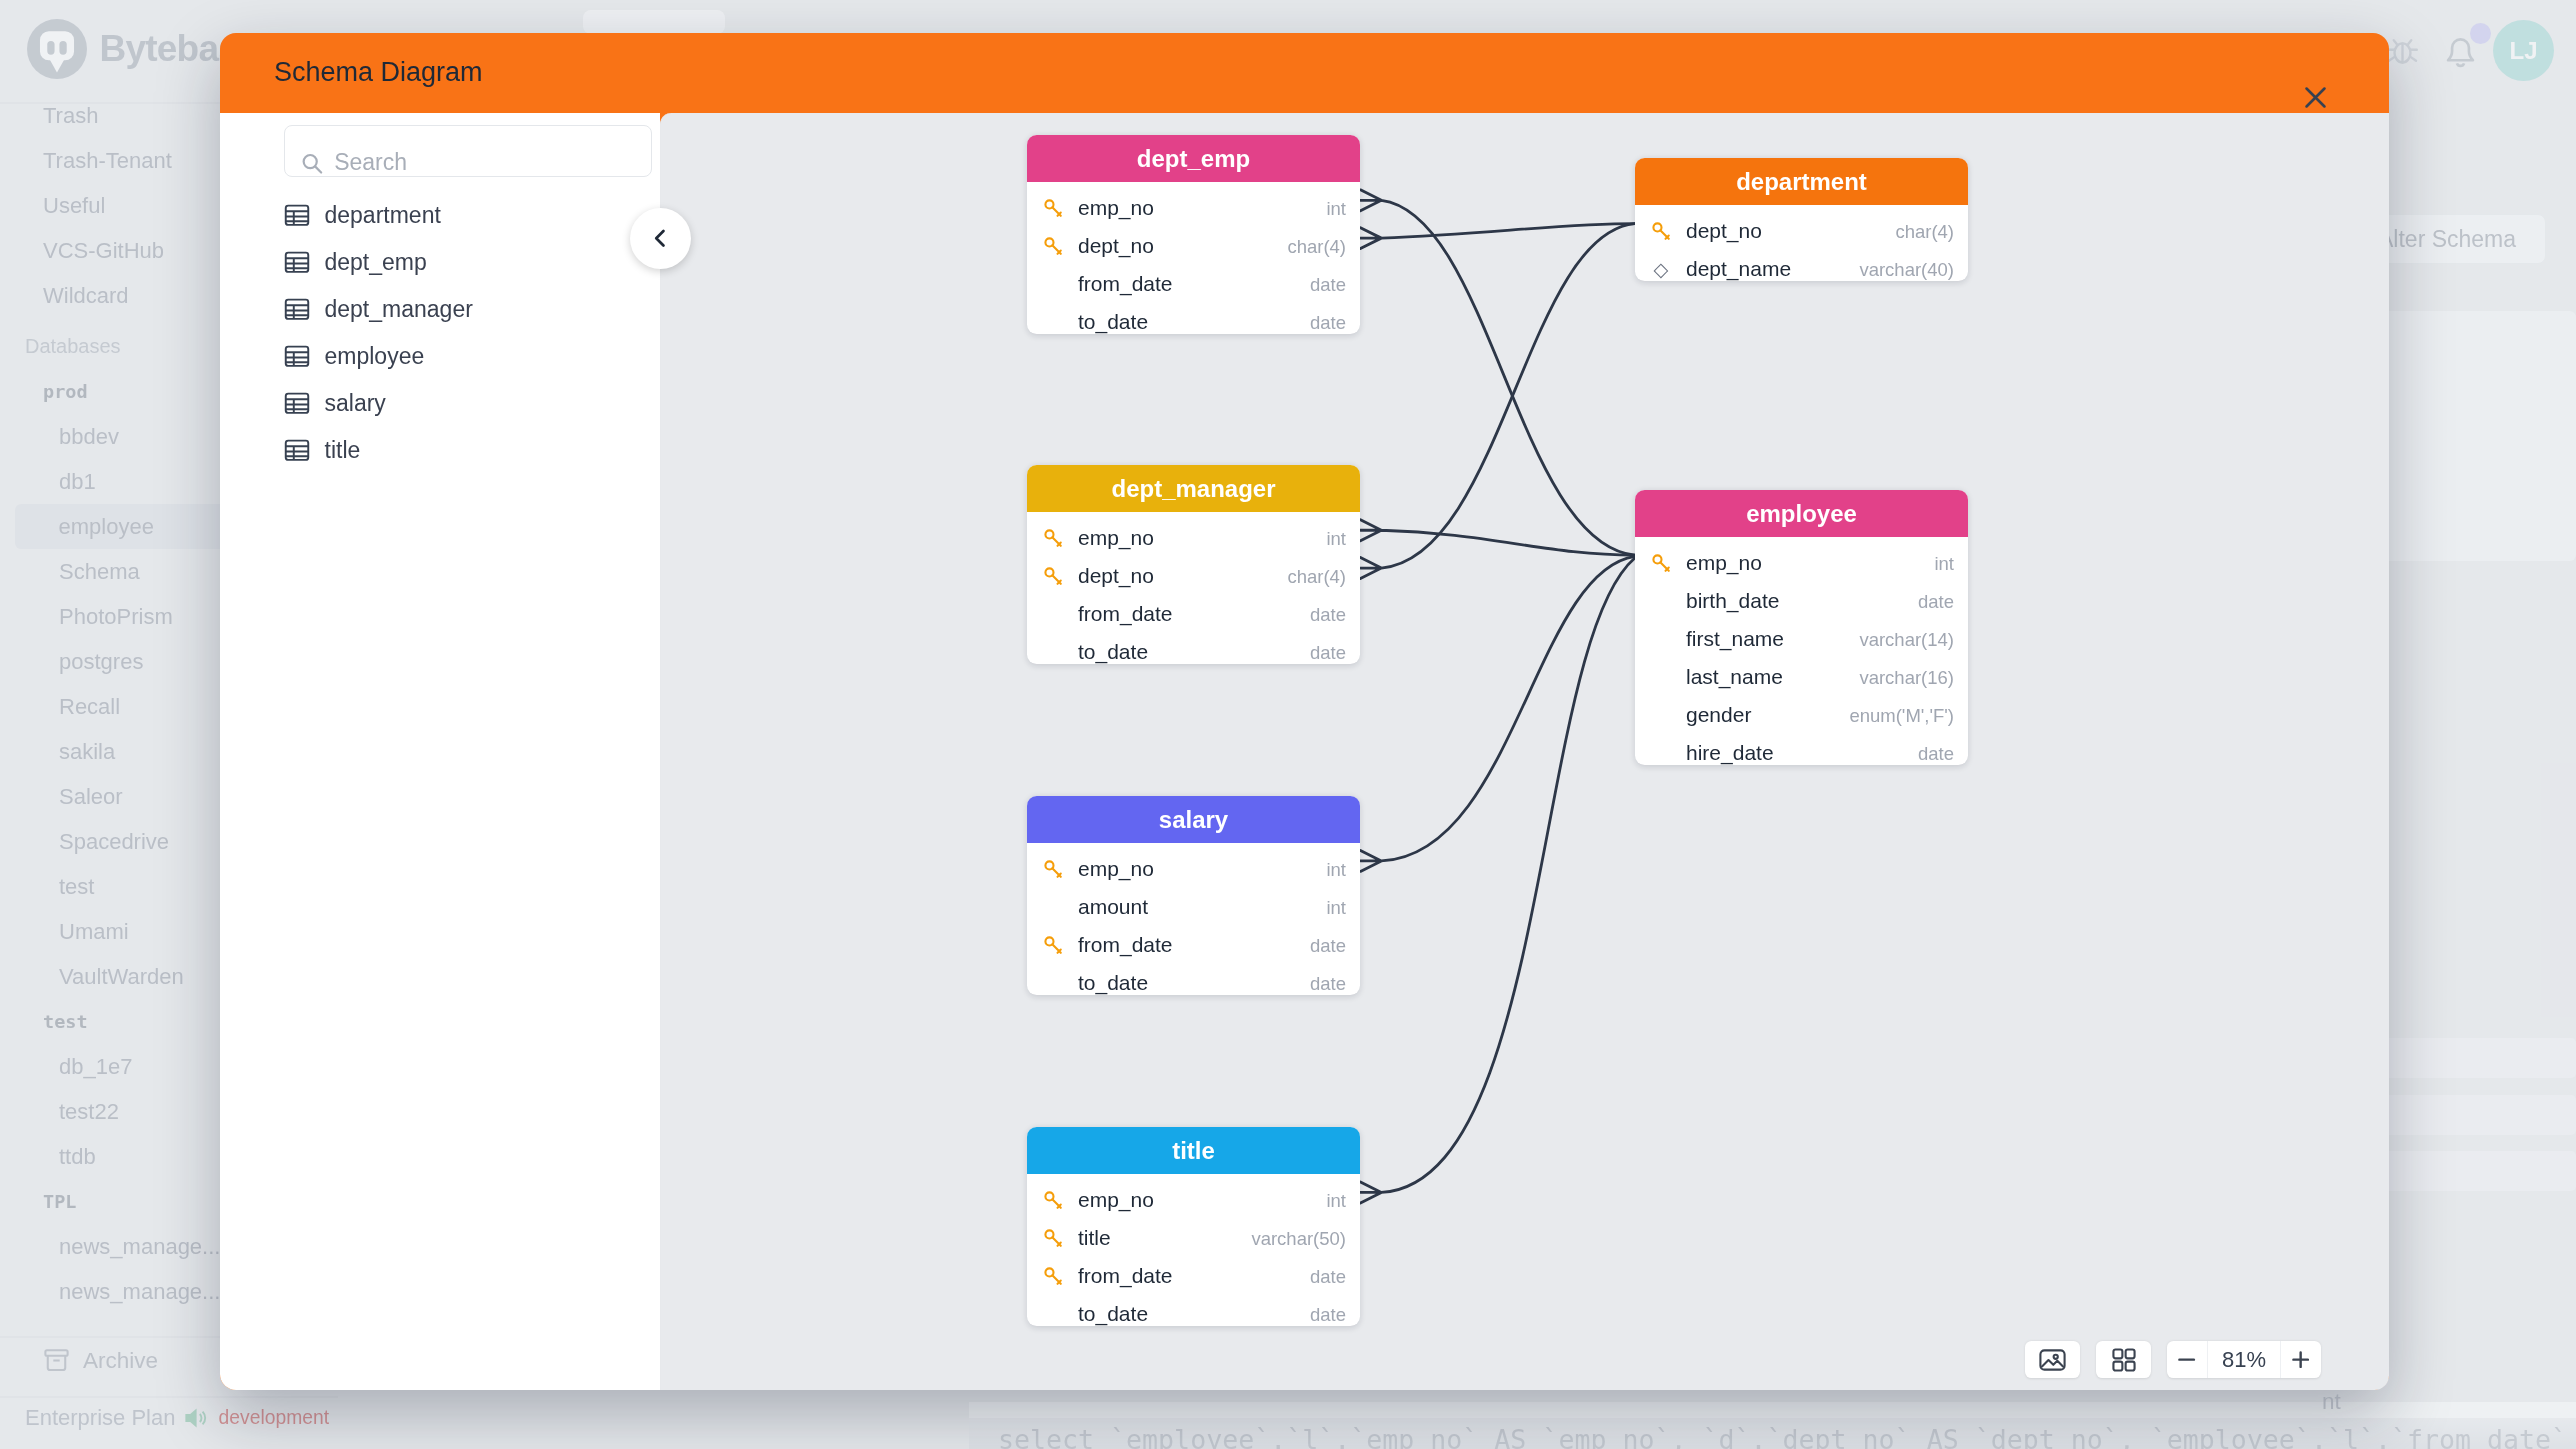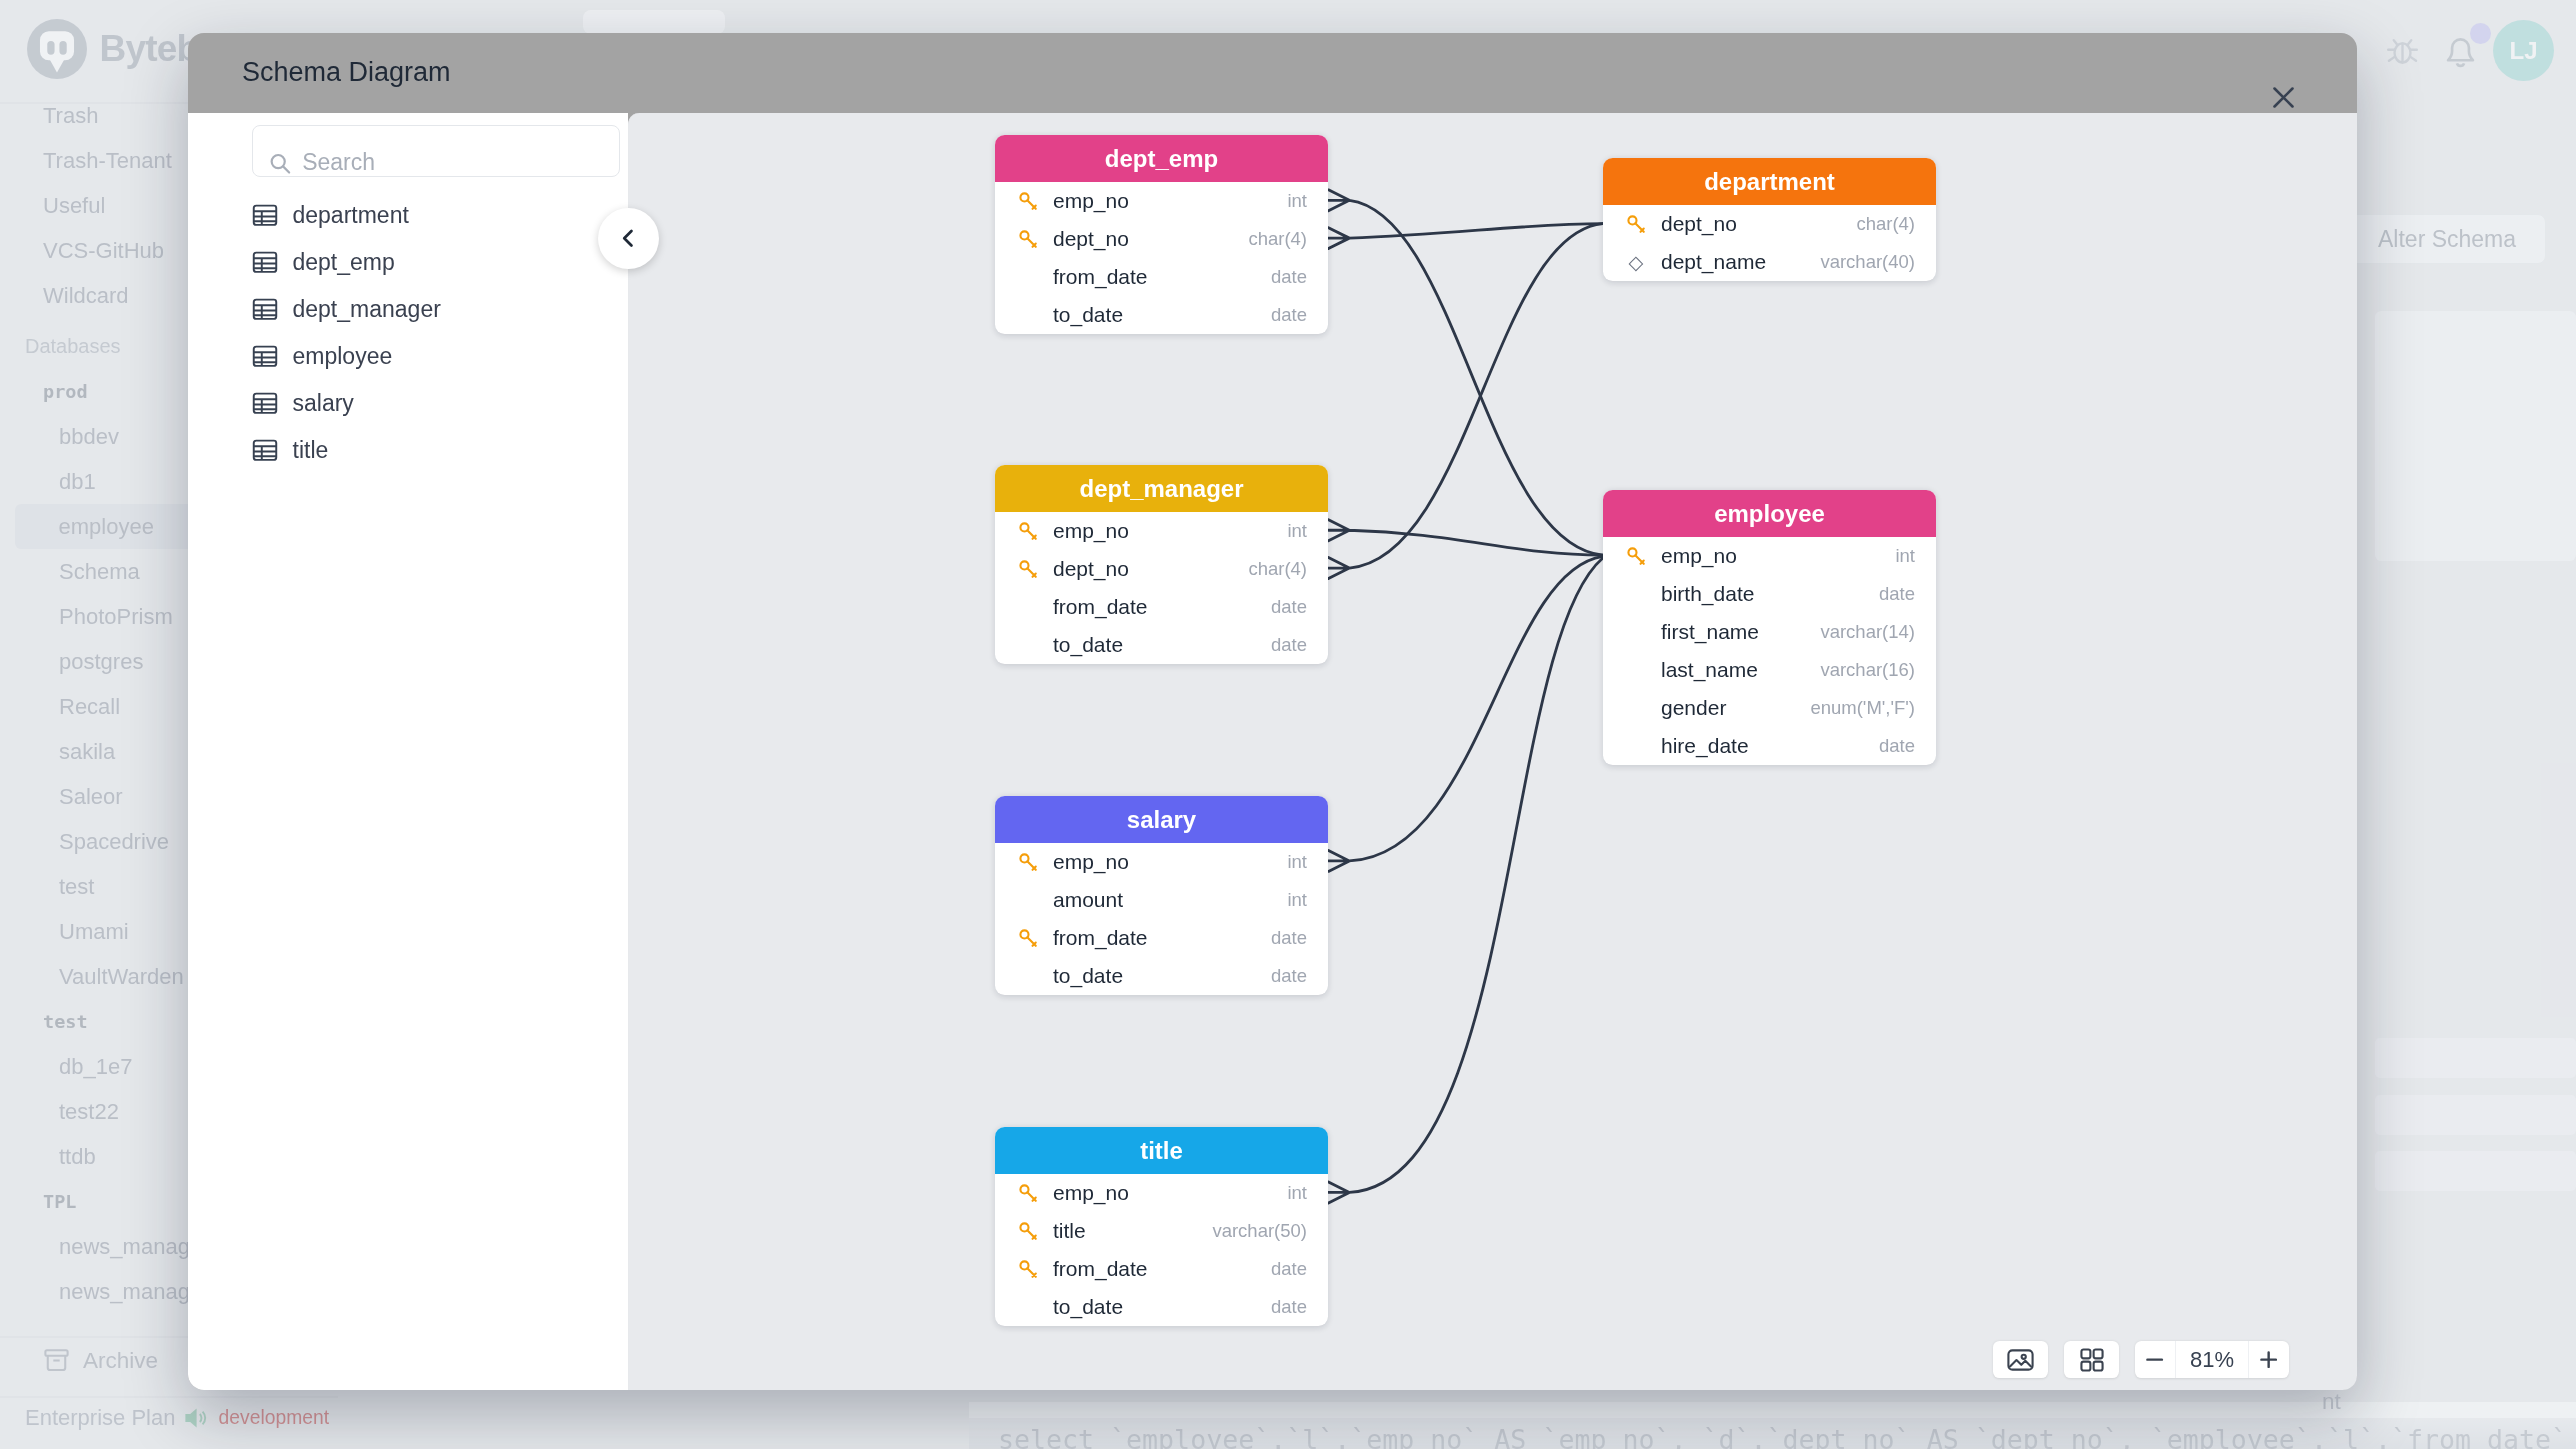--- a/index.html
+++ b/index.html
@@ -42,21 +42,21 @@
   .bg-panel1 { position:absolute; left:2375px; top:311px; width:201px; height:250px; background:rgba(250,251,252,.72); border-radius:6.4px; }
   .bg-line { position:absolute; left:2375px; width:201px; height:40px; background:rgba(248,249,251,.6); border-radius:4.8px; }
 
   .bottom-white { position:absolute; left:969px; top:1402px; right:0; height:16px; background:#fbfcfd; }
   .sql-bar { position:absolute; left:969px; top:1418px; right:0; height:31px;
              background:linear-gradient(#e7eaee,#d3d7dd); overflow:hidden; }
   .sql-text { position:absolute; left:29px; top:6.4px; font-family:"DejaVu Sans Mono", monospace; font-size:26.6px; color:#99a1ac; white-space:nowrap; }
   .corner-frag { position:absolute; left:2322px; top:1389px; font-size:22.5px; color:#9aa1ad; }
 
   
-  .modal { position:absolute; left:188px; top:33px; width:2169px; height:1357px; background:#a3a3a3; border-radius:16px;
+  .modal { position:absolute; left:220px; top:33px; width:2169px; height:1357px; background:#f97316; border-radius:16px;
            box-shadow:0 24px 64px rgba(15,23,42,.28); z-index:10; }
   .modal-title { position:absolute; left:54px; top:24px; font-size:27px; font-weight:500; color:#1f2937; }
   .close-btn { position:absolute; right:56px; top:47px; width:35px; height:35px; display:flex; align-items:center; justify-content:center;
                color:#374151; cursor:pointer; }
 
   .left-panel { position:absolute; left:0; top:80px; bottom:0; width:440px; background:#fff; border-radius:0 0 0 16px; }
   .search-box { position:absolute; left:64px; top:12px; width:368px; height:52px; border:1.6px solid #e4e7eb; border-radius:8px;
                 display:flex; align-items:flex-end; padding:0 14.5px; gap:11.3px; background:#fff; }
   .search-box input { border:none; outline:none; font-size:23px; color:#374151; width:100%; font-family:"Liberation Sans",sans-serif; }
   .search-box input::placeholder { color:#a8aeb8; }
@@ -70,21 +70,21 @@
   .collapse-btn { position:absolute; left:410px; top:175px; width:61px; height:61px; background:#fff; border-radius:50%;
                   box-shadow:0 2.4px 8px rgba(0,0,0,.18); display:flex; align-items:center; justify-content:center; z-index:12; cursor:pointer; }
 
   .edges { position:absolute; inset:0; width:100%; height:100%; z-index:1; }
   .edges path { stroke:#2d3748; stroke-width:3.5; fill:none; stroke-linecap:round; stroke-linejoin:round; }
 
   .card { position:absolute; width:333px; background:#fff; border-radius:9.7px; box-shadow:0 1.6px 6.4px rgba(15,23,42,.14); z-index:2; overflow:hidden; }
   .card-header { height:47px; display:flex; align-items:center; justify-content:center; color:#fff; font-size:24px; font-weight:600; }
   .hdr-pink { background:#e24189; } .hdr-orange { background:#f5740d; } .hdr-yellow { background:#e8b10c; }
   .hdr-indigo { background:#6366f1; } .hdr-sky { background:#16a7e8; }
-  .crow { height:38px; display:flex; align-items:center; padding:0 21px; }
+  .crow { height:38px; display:flex; align-items:flex-end; padding:0 14px; }
   .kwrap { width:24px; height:24px; display:flex; align-items:center; justify-content:center; }
   .dia { font-size:19.3px; color:#6b7280; width:24px; text-align:center; }
   .fname { margin-left:13px; font-size:21px; color:#1f2937; }
   .ftype { margin-left:auto; font-size:18.5px; color:#a0a6b1; }
 
   .t-dept_emp { left:366px; top:22px; } .t-department { left:974px; top:45px; }
   .t-dept_manager { left:366px; top:352px; } .t-employee { left:974px; top:377px; }
   .t-salary { left:366px; top:683px; } .t-title { left:366px; top:1014px; }
 
   .canvas-controls { position:absolute; right:68px; bottom:12px; display:flex; align-items:center; gap:16px; z-index:3; }

